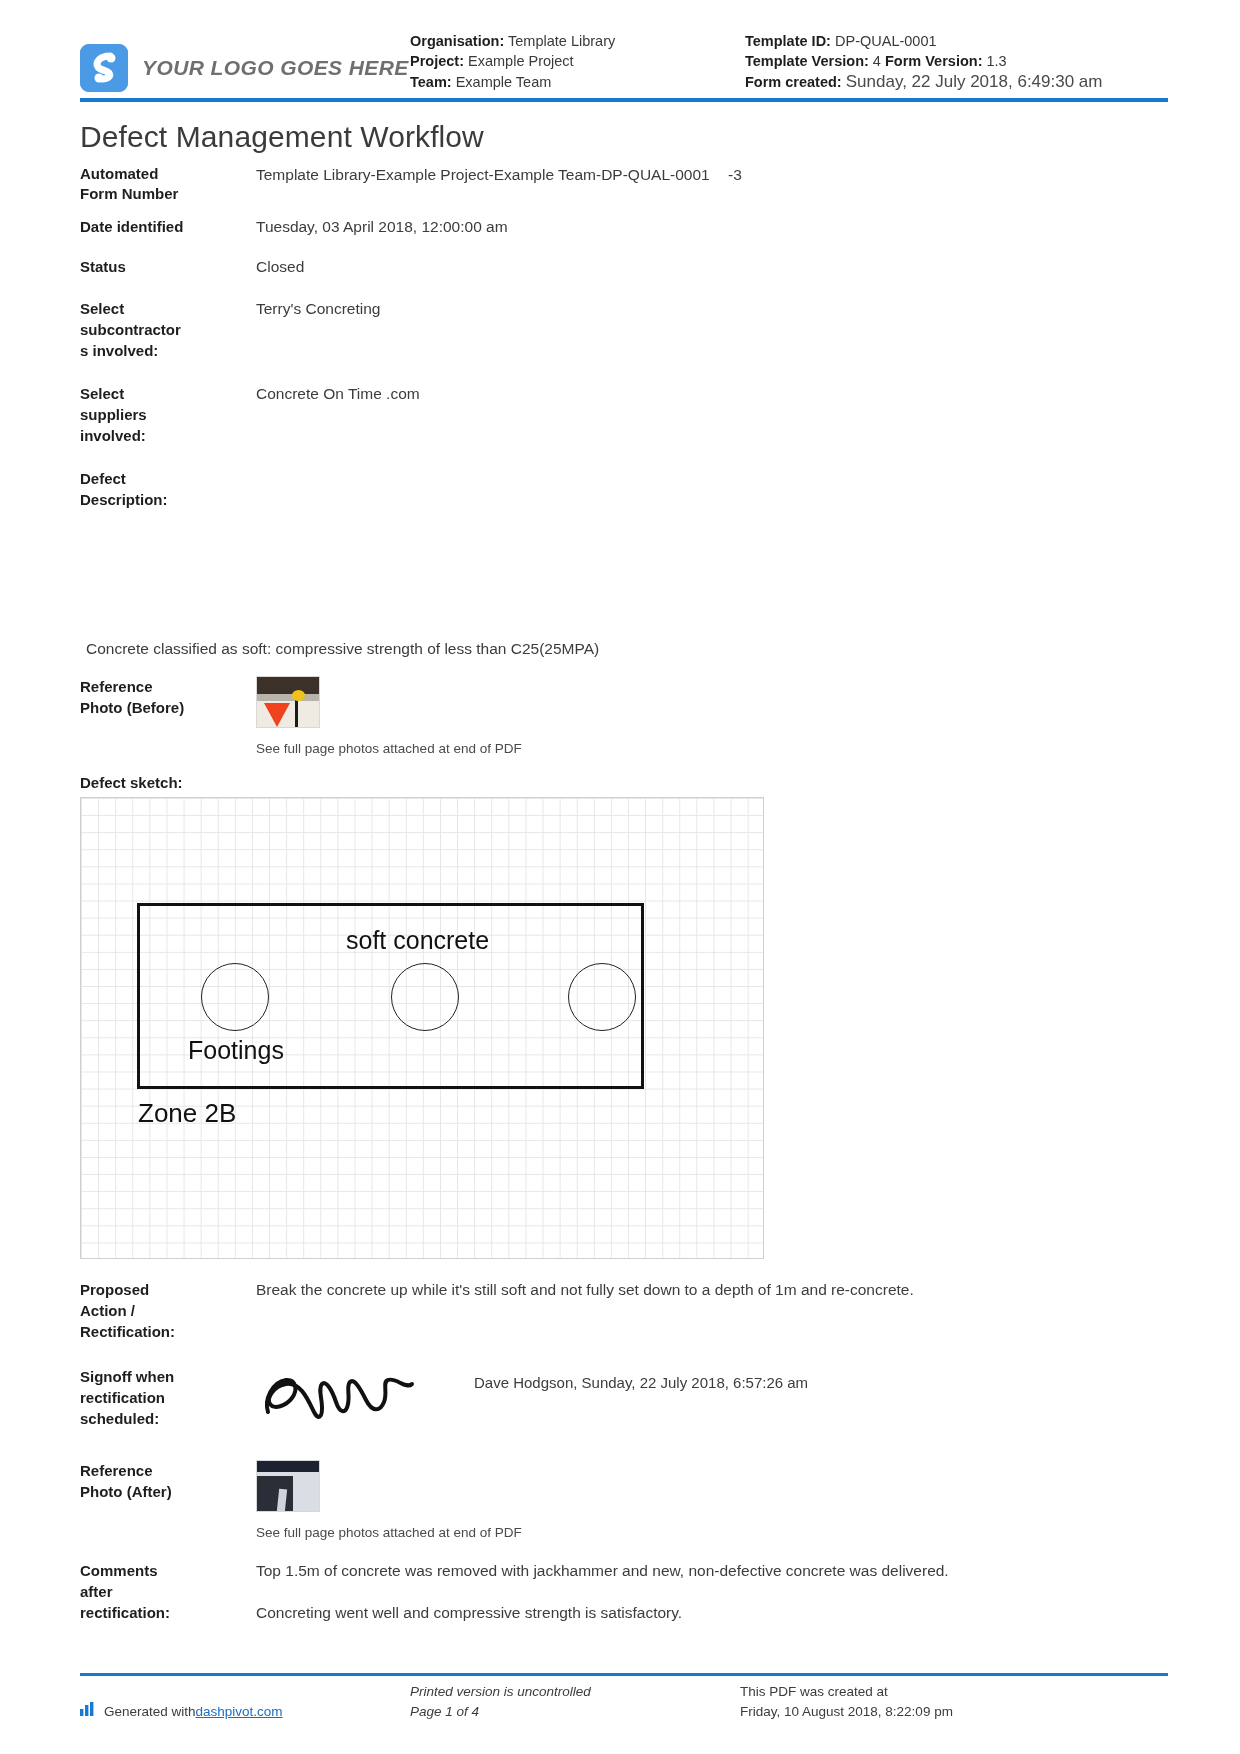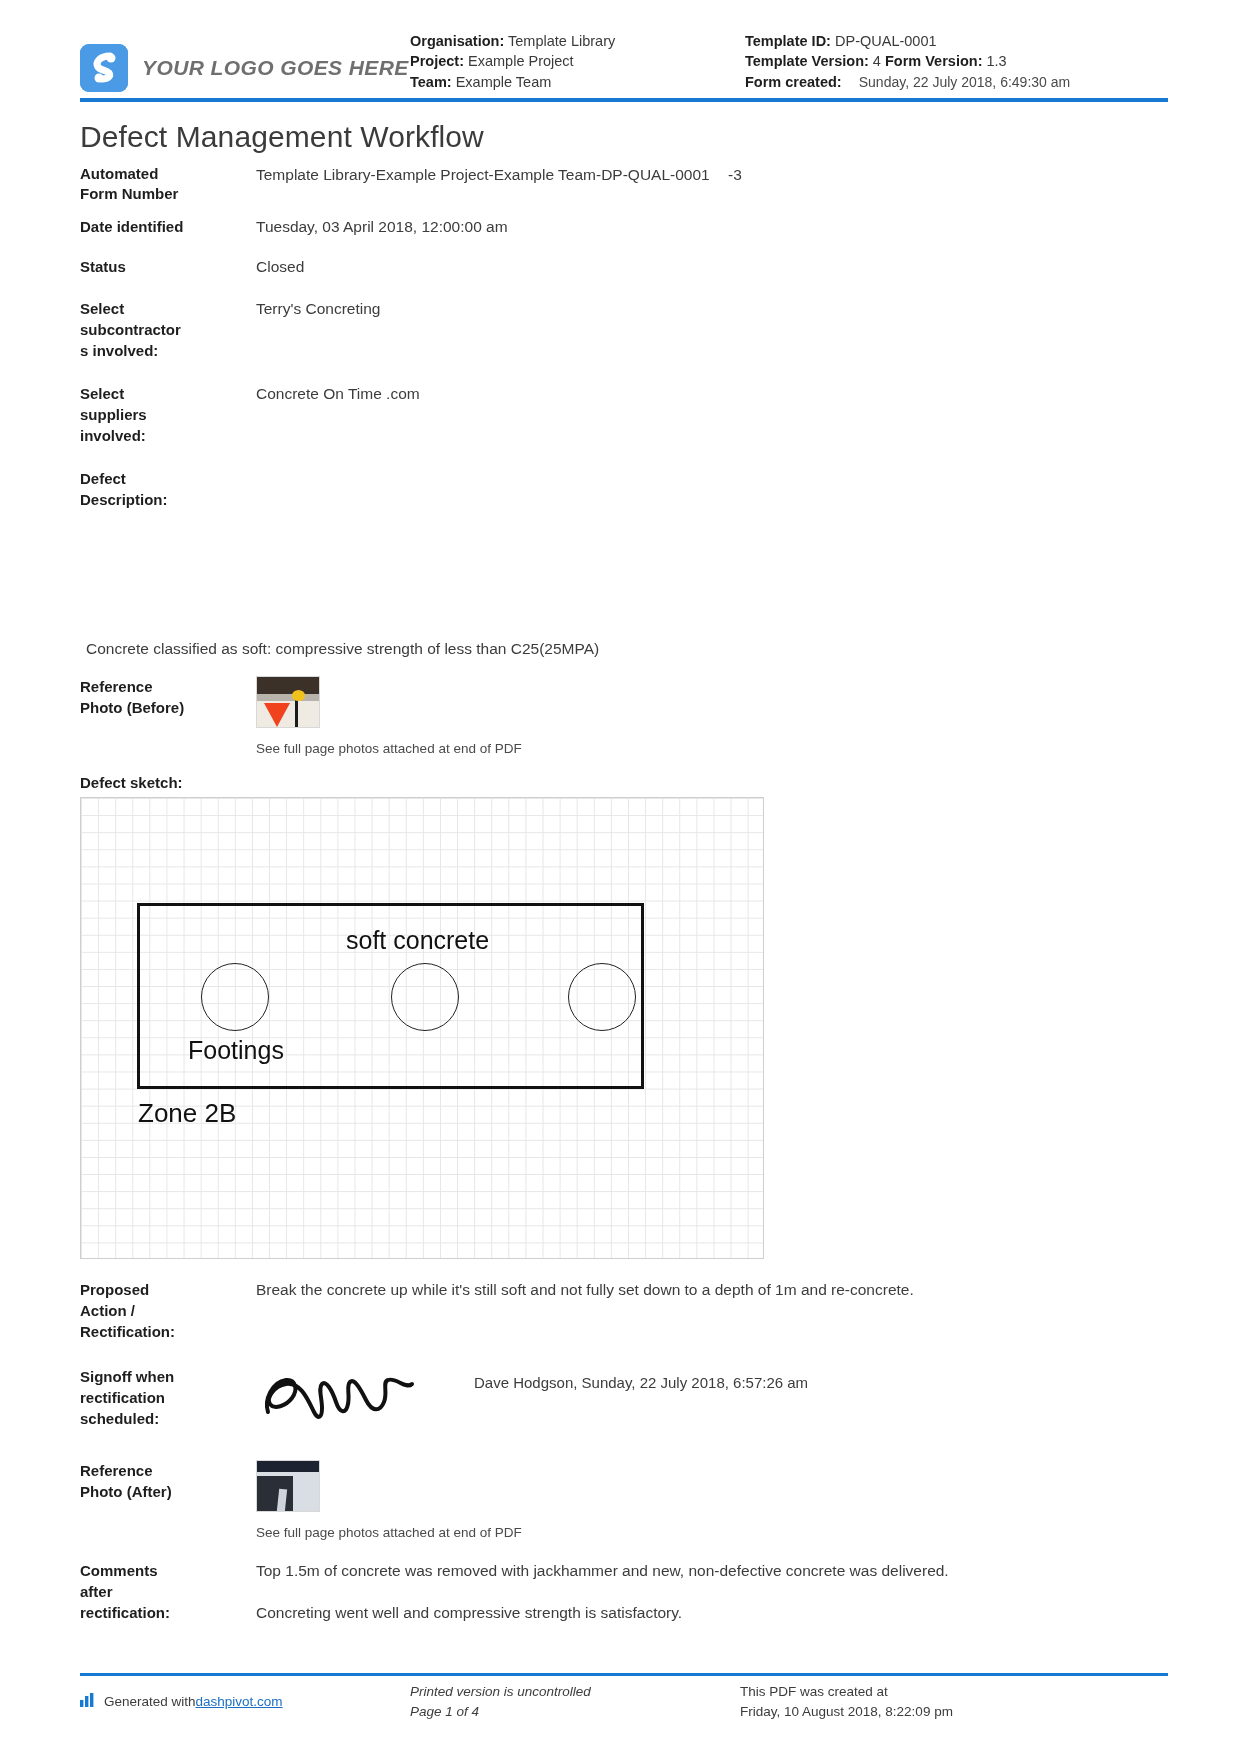--- a/index.html
+++ b/index.html
@@ -52,21 +52,21 @@
   }
   .meta-col {
     font-size: 14.5px;
     line-height: 20.5px;
     color: #3a3a3a;
     padding-top: 9px;
   }
   .meta-col.left { flex: 0 0 335px; }
   .meta-col.right { flex: 1 1 auto; }
   .meta-col b { color: #1e1e1e; }
-  .meta-small { font-size: 14px; color: #4a4a4a; margin-left: 13px; }
+  .meta-small { font-size: 17px; color: #4a4a4a; }
 
   .rule-blue {
     height: 4px;
     background: #1679d4;
     margin: 6px 72px 0 80px;
   }
   
   .title {
     font-size: 30px;
     font-weight: normal;
@@ -178,21 +178,21 @@
     height: 3px; background: #1679d4;
   }
   .footer {
     position: absolute;
     left: 80px; right: 72px; bottom: 32px;
     display: flex;
     font-size: 13.5px;
     color: #3c3c3c;
     line-height: 20px;
   }
-  .footer .col1 { flex: 0 0 330px; display: flex; align-items: center; }
+  .footer .col1 { flex: 0 0 330px; display: flex; align-items: flex-end; }
   .footer .col2 { flex: 0 0 330px; font-style: italic; }
   .footer .col3 { flex: 1 1 auto; }
   .bars { display:inline-block; margin-right:8px; margin-top:2px; }
   .link { color: #1a6fc4; text-decoration: underline; }
 </style>
 </head>
 <body>
 
 <div class="page">
 

